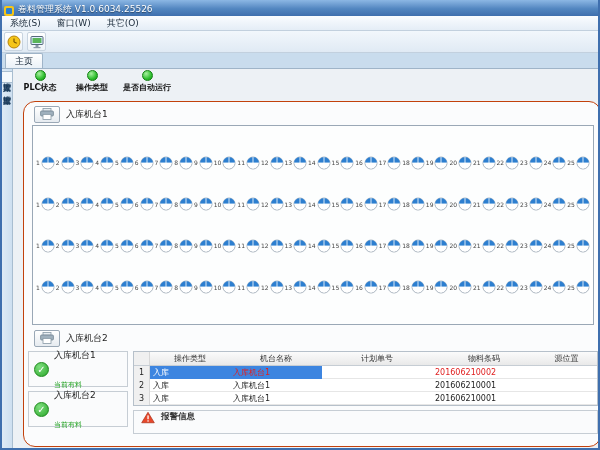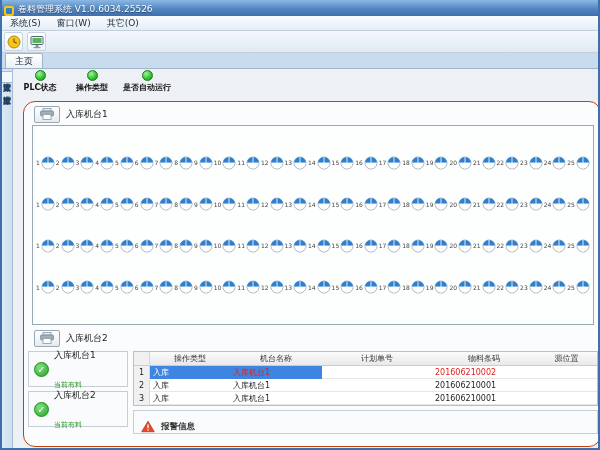--- a/index.html
+++ b/index.html
@@ -62,21 +62,21 @@
   .qtable{border:1px solid #b6c0ca;background:#fff}
   .thead{display:flex;background:linear-gradient(#fbfbfb,#e9e9e9);border-bottom:1px solid #c6cdd4;height:14px;align-items:flex-end}
   .thead .tc{text-align:center;color:#333;font-weight:normal}
   .tc{font-size:8px;padding:0 3px;overflow:hidden;white-space:nowrap;height:13px;line-height:13px}
   .c0{width:16px;background:#f0f0f0;border-right:1px solid #d8d8d8;text-align:center;padding:0}
   .c1{width:80px}.c2{width:92px}.c3{width:110px}.c4{width:104px}.c5{flex:1}
   .trow{display:flex;border-bottom:1px solid #e6e6e6;height:13px;align-items:center}
   .cell-sel{background:var(--sel);color:#fff}
   .red{color:var(--red)}
 
-  .alarm{margin-top:4px;height:24px;border:1px solid #c6cdd4;background:#fafbfc;display:flex;align-items:flex-end;gap:6px;padding:0 7px}
+  .alarm{margin-top:4px;height:24px;border:1px solid #c6cdd4;background:#fafbfc;display:flex;align-items:flex-start;gap:6px;padding:0 7px}
   .alarm-label{font-size:8.5px;font-weight:bold;color:#333}
 </style>
 </head>
 <body>
 
 <div class="titlebar">
   <svg width="10" height="10" viewBox="0 0 10 10">
     <rect x="0" y="0" width="10" height="10" rx="2" fill="#f5c518"></rect>
     <rect x="2" y="2" width="6" height="6" rx="1" fill="#2d7fd0"></rect>
   </svg>

